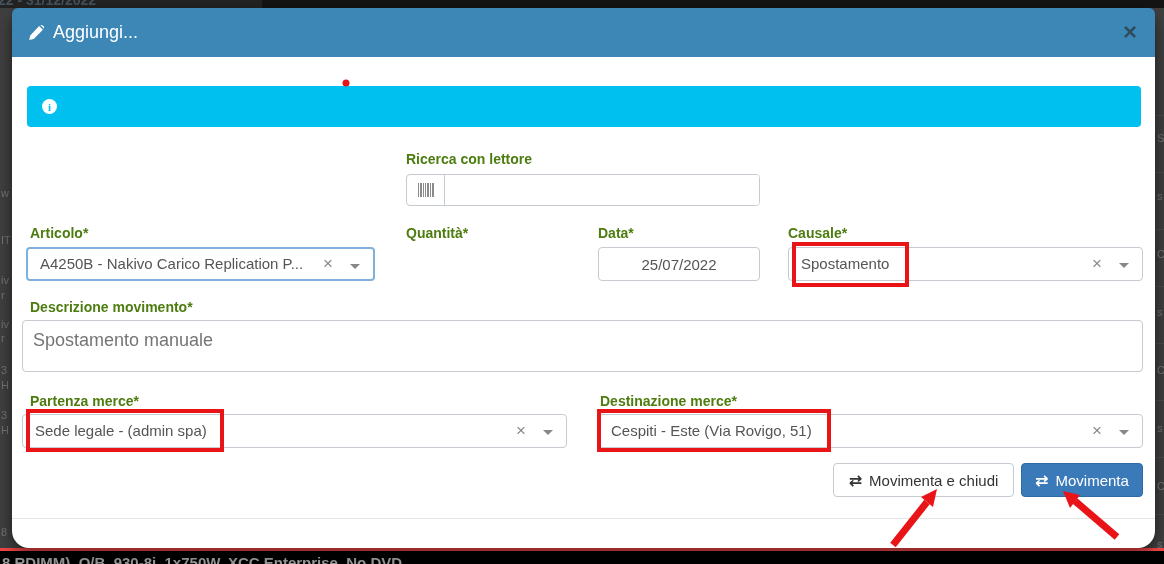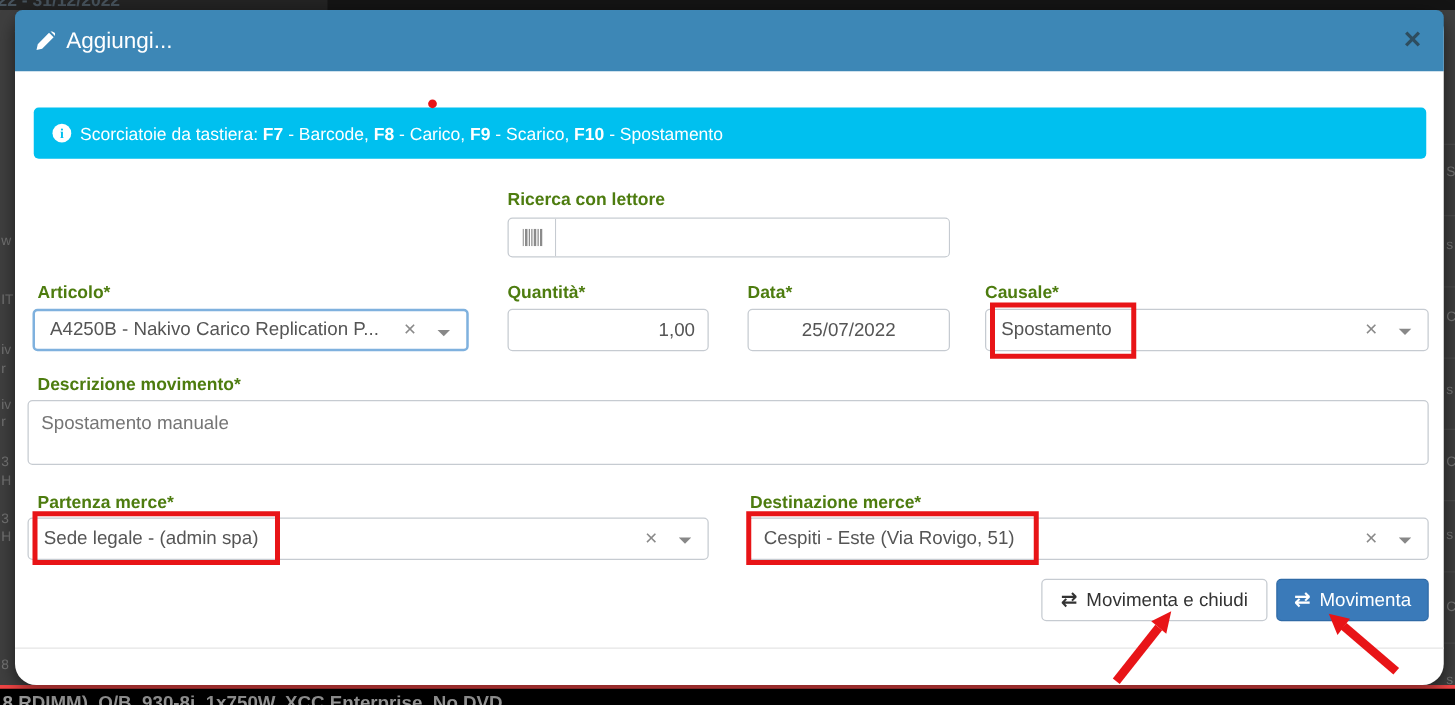--- a/index.html
+++ b/index.html
@@ -35,21 +35,21 @@
   
   .lbl{position:absolute;font-size:14px;font-weight:bold;color:#4d7c0f;white-space:nowrap;}
   .inp,.sel,.tarea,.igroup{background:#fff;border:1px solid #c6cbd1;border-radius:4px;color:#555;font-size:15px;}
   .inp{position:absolute;height:34px;padding:0 10px;outline:none;}
   .sel{position:absolute;height:34px;line-height:32px;padding:0 58px 0 12px;cursor:pointer;white-space:nowrap;overflow:hidden;}
   .sel .sel-text{color:#555;}
   .sel .clear{position:absolute;right:40px;top:0;line-height:32px;color:#8a8a8a;font-size:17px;cursor:pointer;}
   .sel .caret{position:absolute;right:13px;top:15px;width:0;height:0;border-left:5px solid transparent;border-right:5px solid transparent;border-top:5px solid #888;}
   .sel.focused{border:2px solid #7fb1de;line-height:30px;}
   .sel.focused .clear{line-height:30px;}
-  .tarea{position:absolute;resize:none;padding:8px 10px;color:#757575;font-size:15px;outline:none;line-height:1.3;}
+  .tarea{position:absolute;resize:none;padding:8px 10px;color:#757575;font-size:18px;outline:none;line-height:1.3;}
   .igroup{position:absolute;display:flex;align-items:stretch;overflow:hidden;}
   .igroup .addon{width:38px;display:flex;align-items:center;justify-content:center;border-right:1px solid #c6cbd1;}
   .igroup input{flex:1;border:none;outline:none;font-size:15px;padding:0 8px;color:#555;}
 
   
   .btn{position:absolute;height:34px;border-radius:4px;font-size:15px;display:flex;align-items:center;justify-content:center;gap:7px;cursor:pointer;border:1px solid #c6cbd1;background:#fff;color:#333;padding:0;}
   .btn .xchg{font-size:16px;font-weight:bold;}
   .btn-primary{background:#3a7ab9;border-color:#2f6aa6;color:#fff;}
 
   
@@ -107,24 +107,20 @@
         <svg width="16" height="16" viewBox="0 0 16 16">
             <path d="M11.2 1.1l3.7 3.7-9.2 9.2-4.5 1 1-4.6zM12.3 0l3.7 3.7 .9-.9c.2-.2.2-.6 0-.8L13.9.1c-.2-.2-.6-.2-.8 0z" fill="#ffffff"></path>
           </svg>
         <span>Aggiungi...</span>
       </div>
       <button id="modal-close">×</button>
     </div>
 
     <div id="alert">
       <span class="info-circle">i</span>
-      <span>
-        <span>Scorciatoie da tastiera:</span>
-        <b>F7</b><span> - Barcode, </span><b>F8</b><span> - Carico, </span><b>F9</b><span> - Scarico, </span><b>F10</b><span> - Spostamento</span>
-      </span>
     </div>
 
     <div class="lbl" style="left:394px;top:143px">Ricerca con lettore</div>
     <div class="igroup" style="left:394px;top:166px;width:354px;height:32px">
       <span class="addon">
         <svg width="16" height="14" viewBox="0 0 16 14">
             <g fill="#8b8b8b">
               <rect x="0" width="1" height="14"></rect>
               <rect x="2" width="2" height="14"></rect>
               <rect x="5" width="1" height="14"></rect>
@@ -139,21 +135,20 @@
     </div>
 
     <div class="lbl" style="left:18px;top:217px">Articolo*</div>
     <div class="sel focused" style="left:14px;top:239px;width:349px">
       <span class="sel-text">A4250B - Nakivo Carico Replication P...</span>
       <span class="clear">×</span>
       <span class="caret"></span>
     </div>
 
     <div class="lbl" style="left:394px;top:217px">Quantità*</div>
-    <input class="inp" style="left: 394px; top: 239px; width: 161px; text-align: right;" value="1,00">
 
     <div class="lbl" style="left:586px;top:217px">Data*</div>
     <input class="inp" style="left: 586px; top: 239px; width: 162px; text-align: center;" value="25/07/2022">
 
     <div class="lbl" style="left:776px;top:217px">Causale*</div>
     <div class="sel" style="left:776px;top:239px;width:355px">
       <span class="sel-text">Spostamento</span>
       <span class="clear">×</span>
       <span class="caret"></span>
     </div>

